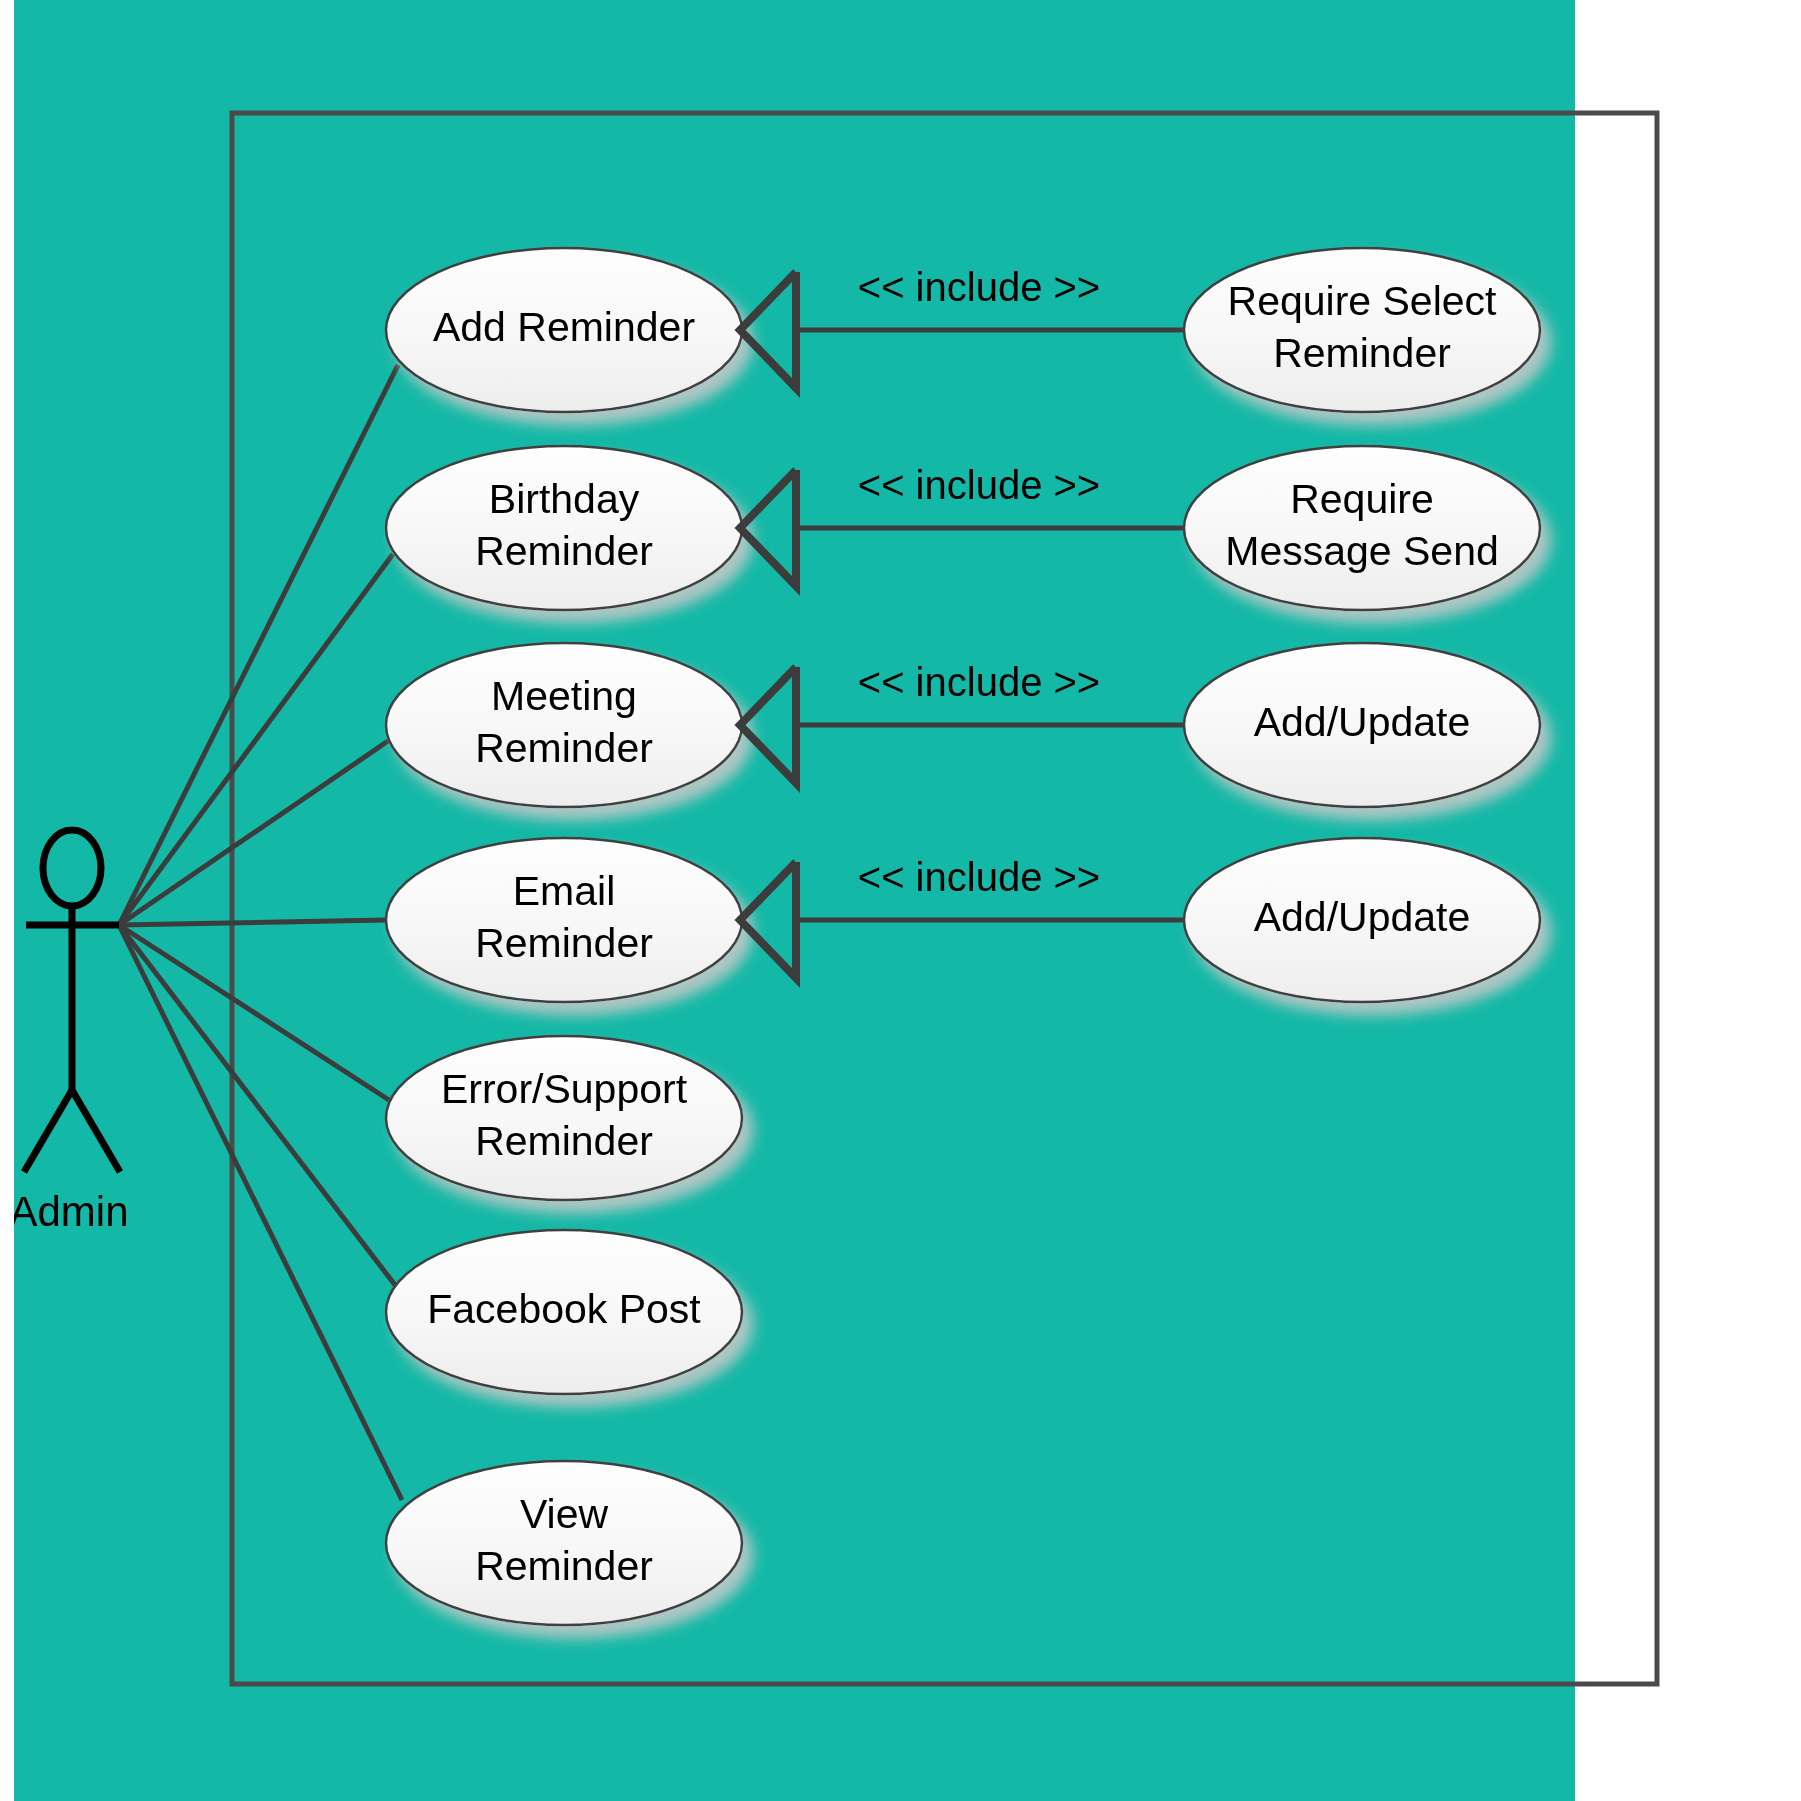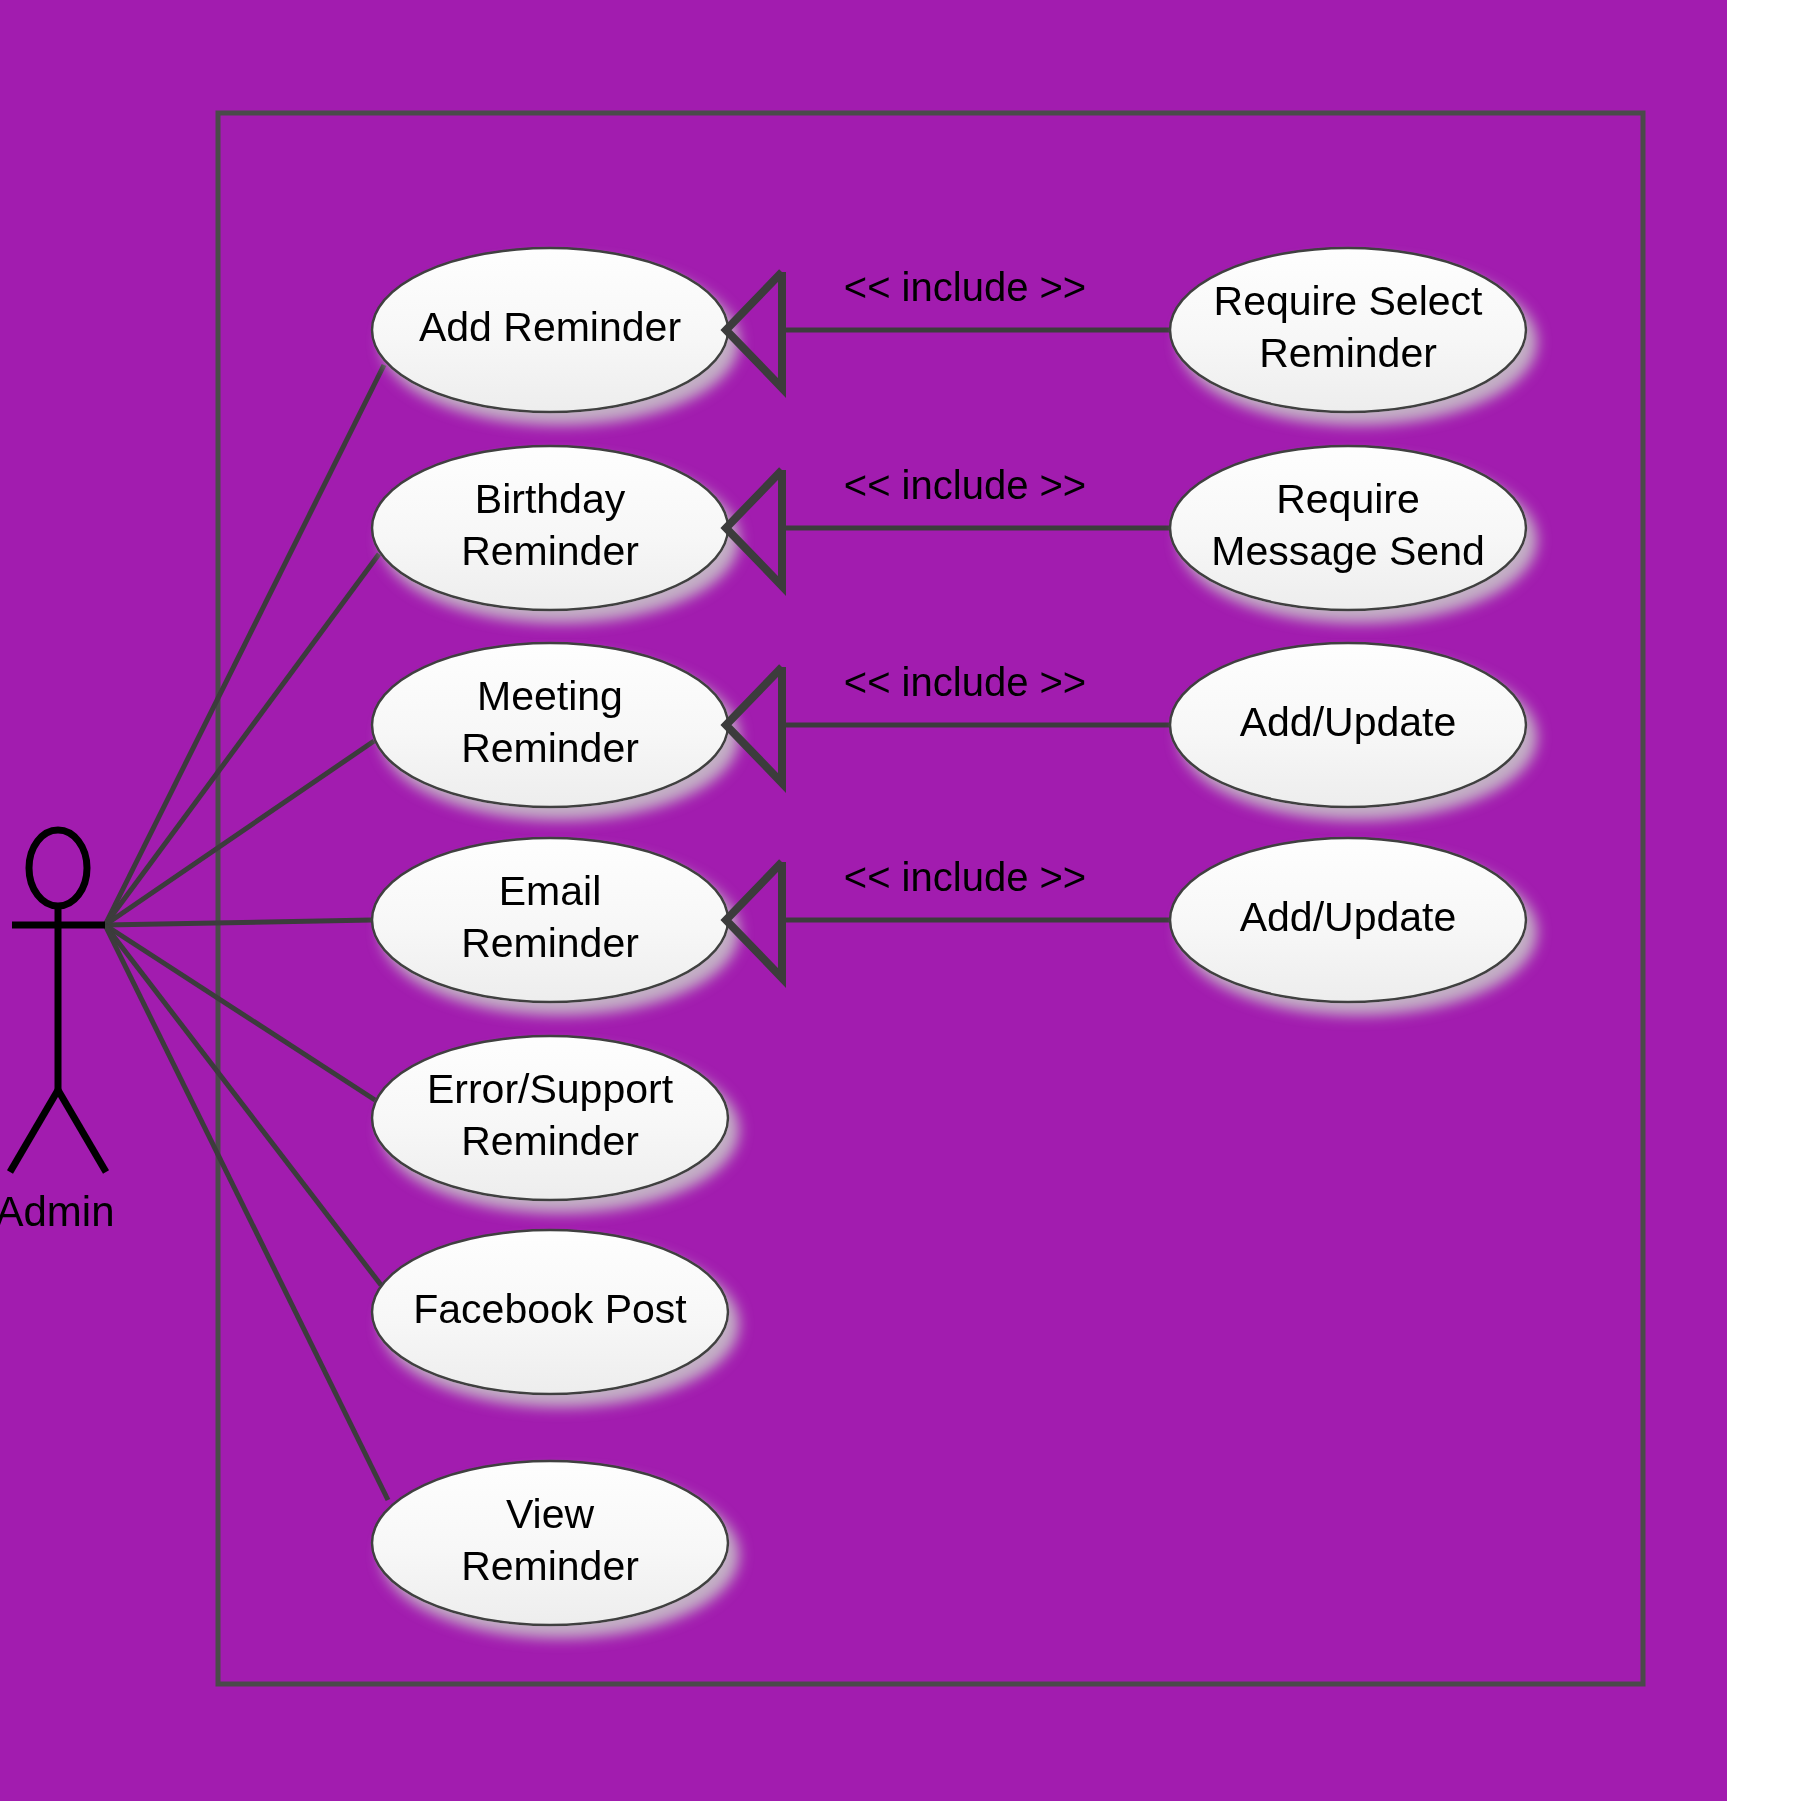--- a/index.html
+++ b/index.html
@@ -1,17 +1,17 @@
 <!DOCTYPE html>
 <html><head>
 <meta charset="utf-8">
 <style>
   html,body{margin:0;padding:0;background:#ffffff;}
   body{width:1801px;height:1801px;font-family:"Liberation Sans",sans-serif;overflow:hidden;}
-  #stage{position:relative;width:1727px;height:1801px;background:#a21caf;}
+  #stage{position:relative;width:1561px;height:1801px;background:#14b8a6;margin-left:14px;}
   svg#diagram{position:absolute;left:0;top:0;width:1801px;height:1801px;display:block;}
   .uc-label{font-family:"Liberation Sans",sans-serif;font-size:41px;fill:#000000;text-anchor:middle;dominant-baseline:middle;}
   .include-label{font-family:"Liberation Sans",sans-serif;font-size:40px;fill:#000000;text-anchor:middle;dominant-baseline:middle;}
   .actor-label{font-family:"Liberation Sans",sans-serif;font-size:42px;fill:#000000;text-anchor:middle;dominant-baseline:middle;}
 </style>
 </head>
 <body>
 
 <div id="stage">
   <svg id="diagram" viewBox="0 0 1801 1801" xmlns="http://www.w3.org/2000/svg">

